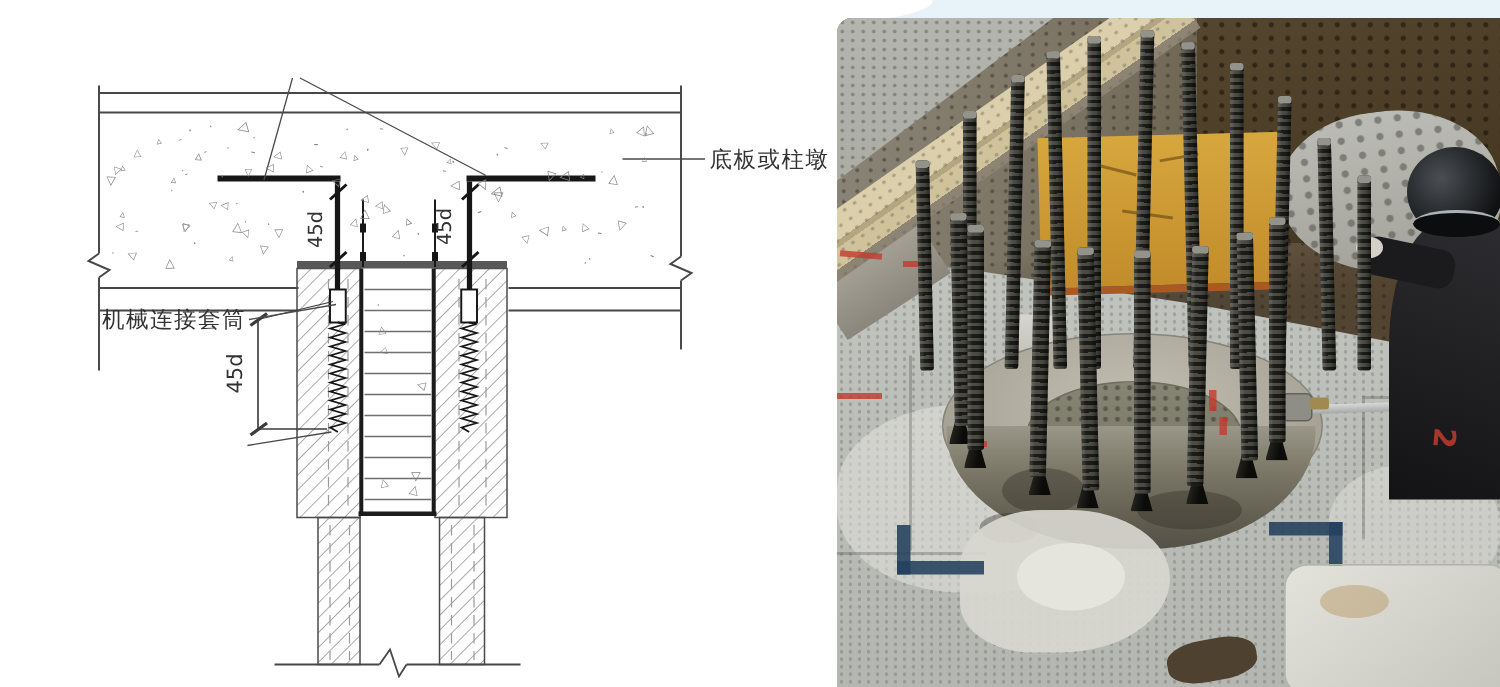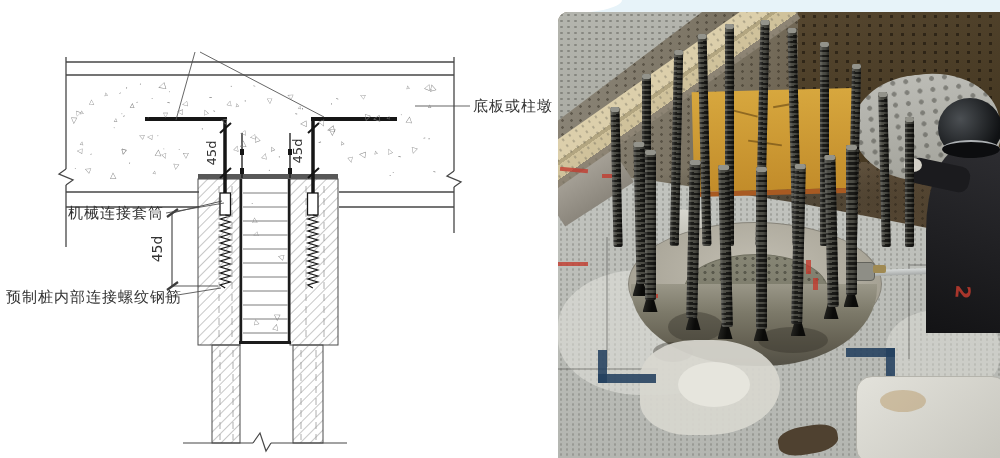--- a/index.html
+++ b/index.html
@@ -256,21 +256,20 @@
         <span class="glyph" style="left: 253.351px; top: 230.875px; font-size: 6.37159px; transform: rotate(-17.4514deg);">◁</span>
         <span class="glyph" style="left: 250.713px; top: 200.194px; font-size: 7.48702px; transform: rotate(11.4295deg);">·</span>
         <span class="glyph" style="left: 251.67px; top: 217.385px; font-size: 6.90813px; transform: rotate(-6.53324deg);">△</span>
         <span class="glyph" style="left: 277.548px; top: 253.289px; font-size: 7.55592px; transform: rotate(15.4145deg);">◁</span>
         <span class="glyph" style="left: 272.564px; top: 323.487px; font-size: 7.99328px; transform: rotate(14.8736deg);">△</span>
         <span class="glyph" style="left: 273.877px; top: 312.636px; font-size: 8.40653px; transform: rotate(0.479541deg);">▽</span>
       </div>
 
     <div class="lbl" style="left:473px;top:97px;">底板或柱墩</div>
     <div class="lbl" style="left:68px;top:204px;">机械连接套筒</div>
-    <div class="lbl" style="left:6px;top:288px;">预制桩内部连接螺纹钢筋</div>
     <div class="vtext" style="left:157px;top:249px;font-size:14px;">45d</div>
     <div class="vtext" style="left:211px;top:153px;">45d</div>
     <div class="vtext" style="left:297px;top:151px;">45d</div>
   </div>
 
   <div id="topstrip"></div>
   <div id="topnotch"></div>
 
   <div id="photo">
     <div class="soil"></div>

